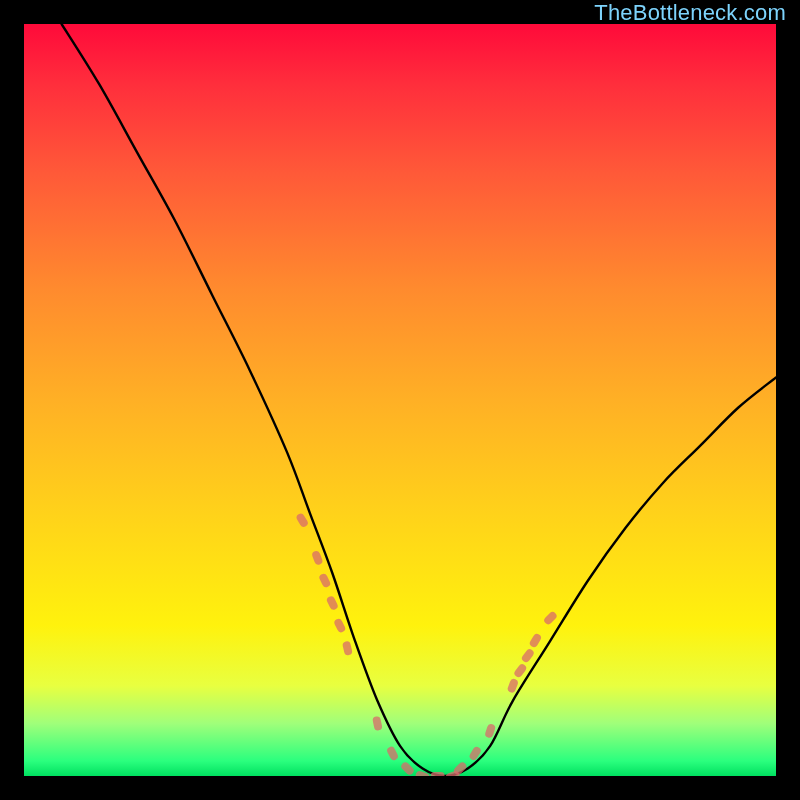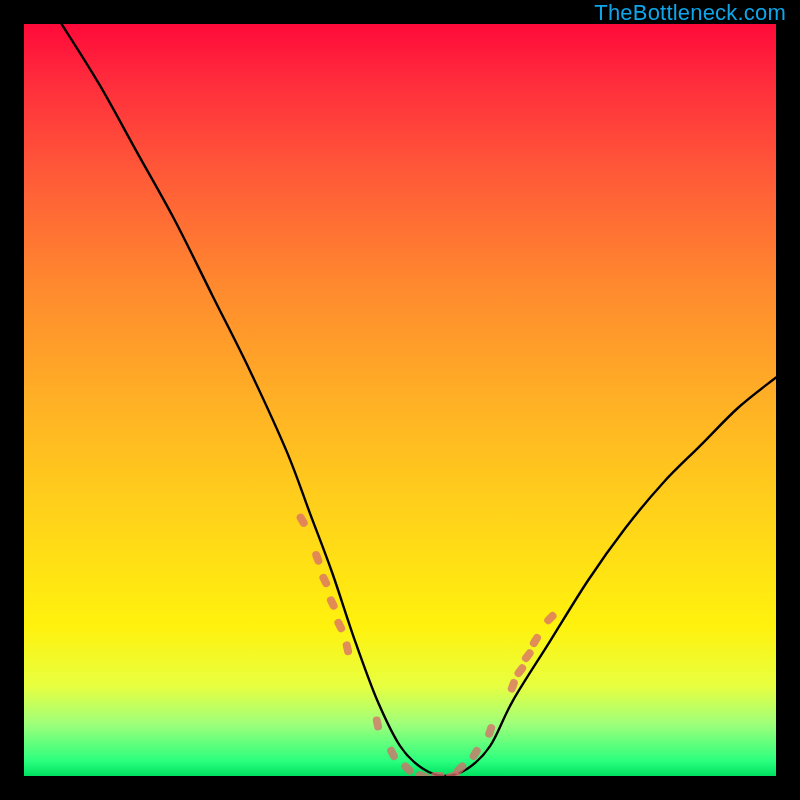--- a/index.html
+++ b/index.html
@@ -39,21 +39,21 @@
       #e8ff40 88%,
       #a0ff7a 93%,
       #2bff7e 98%,
       #00e060 100%
     );
   }
   .watermark {
     position: absolute;
     top: 0;
     right: 14px;
-    color: #0ea5e9;
+    color: #7dd3fc;
     font-size: 22px;
     font-weight: 400;
     letter-spacing: 0.2px;
     z-index: 50;
     user-select: none;
   }
   svg.overlay {
     position: absolute;
     left: 0;
     top: 0;

